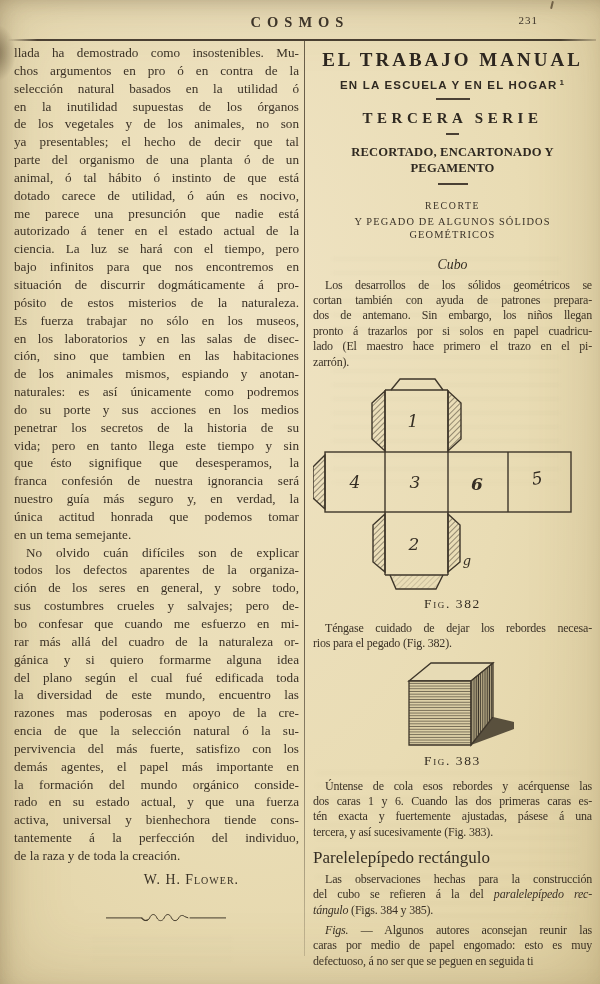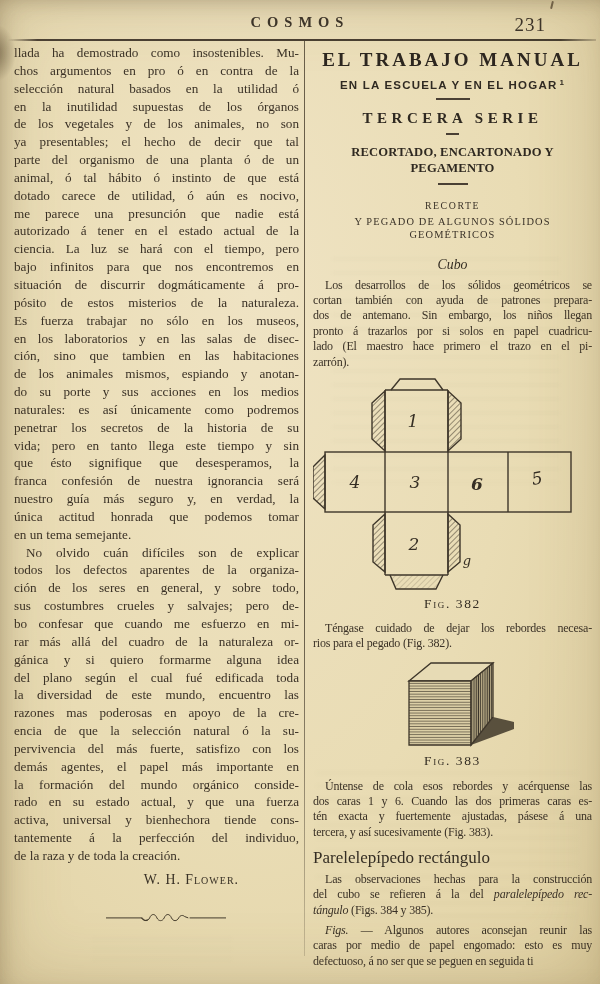--- a/index.html
+++ b/index.html
@@ -5,21 +5,21 @@
   html,body{margin:0;padding:0;background:#7a6f58;}
   .page{
     position:relative;width:600px;height:984px;overflow:hidden;
     background:radial-gradient(ellipse at 42% 30%, #efe3c3 0%, #e9dcb4 55%, #e2d3a6 88%, #dccc9d 100%);
     font-family:"Liberation Serif", serif;color:#3a3126;
   }
   .page::after{content:"";position:absolute;inset:0;pointer-events:none;
     box-shadow:inset 0 0 70px rgba(120,95,55,.22), inset 14px 0 30px -18px rgba(95,75,45,.35), inset 0 10px 24px -14px rgba(95,75,45,.38);}
   
   .journal{position:absolute;left:0;right:0;top:14px;text-align:center;font-size:14.5px;font-weight:bold;letter-spacing:6px;color:#3b332a;}
-  .pageno{position:absolute;right:54px;top:14px;font-size:19px;color:#3b332a;letter-spacing:1px;}
+  .pageno{position:absolute;right:62px;top:14px;font-size:11px;color:#3b332a;letter-spacing:1px;}
   .header-rule{position:absolute;top:39px;left:8px;right:4px;height:1.6px;
     background:linear-gradient(90deg, rgba(74,64,52,0) 0%, #4a4034 5%, #463d30 94%, rgba(74,64,52,.25) 100%);}
   .col-divider{position:absolute;left:304px;top:41px;width:1.4px;height:915px;
     background:linear-gradient(180deg,#6b604b 0%, #5d5340 60%, rgba(93,83,64,.25) 100%);}
   
   .left-col{position:absolute;left:14px;top:44px;width:285px;font-size:13.2px;line-height:17.85px;overflow:hidden;}
   .right-col{position:absolute;left:313px;top:44px;width:279px;overflow:hidden;}
   .tline{text-align:justify;text-align-last:justify;white-space:normal;}
   .para .tline:last-child{text-align-last:left;}
   .indent .tline:first-child{text-indent:12px;}
@@ -86,22 +86,22 @@
         <div class="tline">me parece una presunción que nadie está</div>
         <div class="tline">autorizado á tener en el estado actual de la</div>
         <div class="tline">ciencia. La luz se hará con el tiempo, pero</div>
         <div class="tline">bajo infinitos para que nos encontremos en</div>
         <div class="tline">situación de discurrir dogmáticamente á pro-</div>
         <div class="tline">pósito de estos misterios de la naturaleza.</div>
         <div class="tline">Es fuerza trabajar no sólo en los museos,</div>
         <div class="tline">en los laboratorios y en las salas de disec-</div>
         <div class="tline">ción, sino que tambien en las habitaciones</div>
         <div class="tline">de los animales mismos, espiando y anotan-</div>
+        <div class="tline">naturales: es así únicamente como podremos</div>
         <div class="tline">do su porte y sus acciones en los medios</div>
-        <div class="tline">naturales: es así únicamente como podremos</div>
         <div class="tline">penetrar los secretos de la historia de su</div>
         <div class="tline">vida; pero en tanto llega este tiempo y sin</div>
         <div class="tline">que ésto signifique que desesperamos, la</div>
         <div class="tline">franca confesión de nuestra ignorancia será</div>
         <div class="tline">nuestro guía más seguro y, en verdad, la</div>
         <div class="tline">única actitud honrada que podemos tomar</div>
         <div class="tline">en un tema semejante.</div>
       </div>
     <div class="para indent">
         <div class="tline">No olvido cuán difíciles son de explicar</div>

